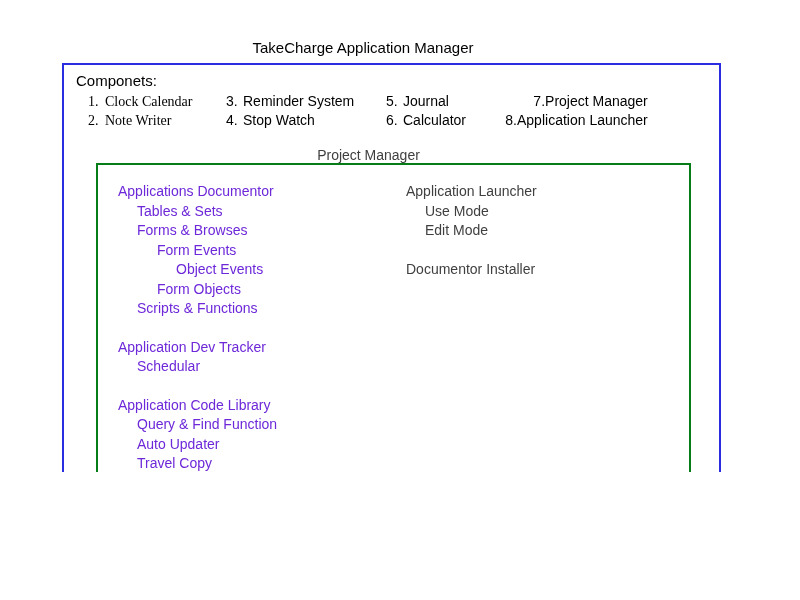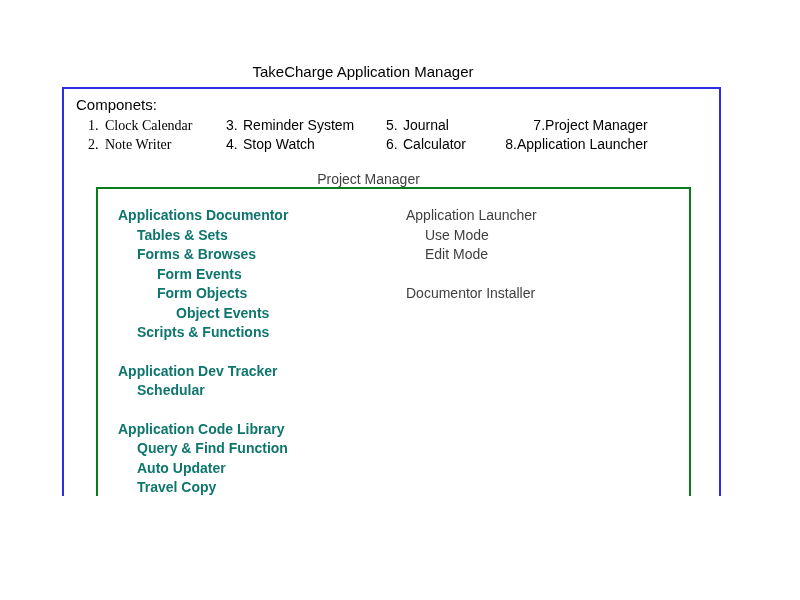--- a/index.html
+++ b/index.html
@@ -1,18 +1,18 @@
 <!DOCTYPE html>
 <html><head>
 <meta charset="utf-8">
 <style>
   html, body { margin:0; padding:0; background:#ffffff; }
   .page {
     position:relative; width:800px; height:472px; background:#ffffff;
-    font-family:"Liberation Sans", sans-serif; color:#000000; overflow:hidden;margin-top:24px;
+    font-family:"Liberation Sans", sans-serif; color:#000000; overflow:hidden;
   }
   .page-title {
     position:absolute; top:39px; left:0; width:726px; text-align:center;
     font-size:15px; color:#000000; white-space:nowrap;
   }
   .outer-box {
     position:absolute; left:62px; top:63px; width:655px; height:485px;
     border:2px solid #2a2ee0; background:transparent;
   }
   .components-label { position:absolute; left:76px; top:72px; font-size:15px; }
@@ -66,28 +66,28 @@
   </div>
   <div class="comp-col comp-col-4">
     <div class="comp-item"><span class="comp-num">7.</span><span>Project Manager</span></div>
     <div class="comp-item"><span class="comp-num">8.</span><span>Application Launcher</span></div>
   </div>
 
   <div class="pm-title" style="color: rgb(63, 63, 63);">Project Manager</div>
 
   <div class="inner-box" style="border-color: rgb(7, 125, 23);"></div>
 
-  <div class="tree tree-left" style="color: #0f766e; font-weight: bold;">
+  <div class="tree tree-left" style="color: #6d28d9;">
     <div class="tree-section">
       <div class="tree-row ind0">Applications Documentor</div>
       <div class="tree-row ind1">Tables &amp; Sets</div>
       <div class="tree-row ind1">Forms &amp; Browses</div>
       <div class="tree-row ind2">Form Events</div>
+      <div class="tree-row ind3">Object Events</div>
       <div class="tree-row ind2">Form Objects</div>
-      <div class="tree-row ind3">Object Events</div>
       <div class="tree-row ind1">Scripts &amp; Functions</div>
     </div>
     <div class="tree-section">
       <div class="tree-row ind0">Application Dev Tracker</div>
       <div class="tree-row ind1">Schedular</div>
     </div>
     <div class="tree-section">
       <div class="tree-row ind0">Application Code Library</div>
       <div class="tree-row ind1">Query &amp; Find Function</div>
       <div class="tree-row ind1">Auto Updater</div>

